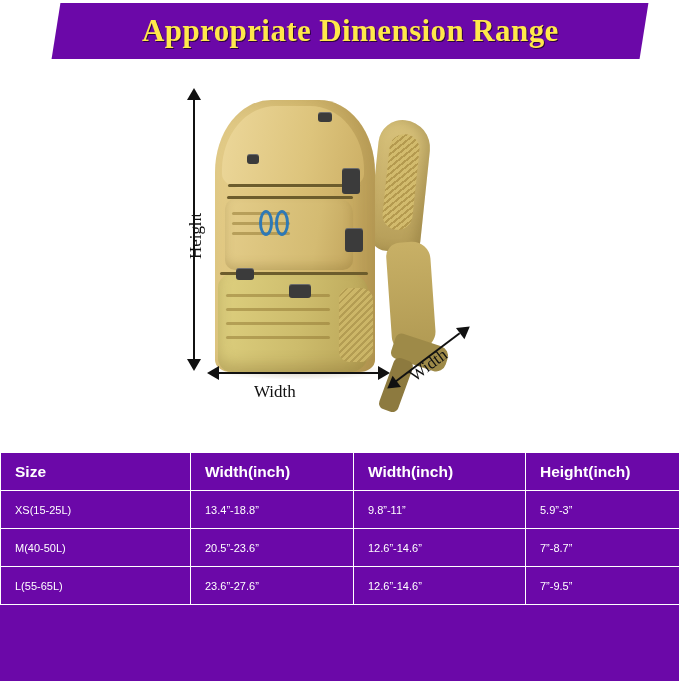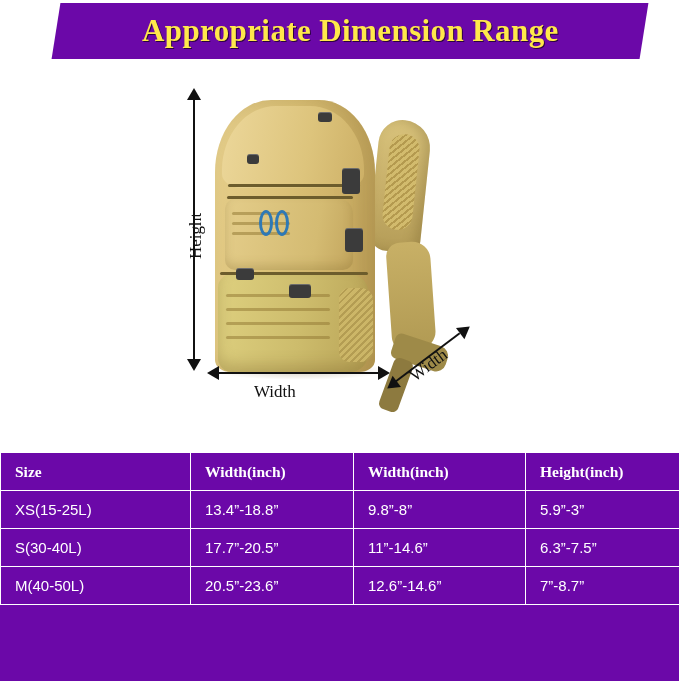--- a/index.html
+++ b/index.html
@@ -202,29 +202,29 @@
     background: #6b08a8;
   }
   table {
     width: 679px;
     border-collapse: collapse;
     table-layout: fixed;
   }
   th, td {
     border: 1px solid #ffffff;
     color: #ffffff;
-    font-size: 15px;
+    font-size: 11px;
     padding: 9px 0 9px 14px;
     text-align: left;
     font-family: "Liberation Sans", sans-serif;
     height: 38px;
     white-space: nowrap;
     overflow: hidden;
   }
-  th { font-weight: bold; font-size: 15.5px; font-family: Liberation Serif, serif; }
+  th { font-weight: bold; font-size: 15.5px; }
   col.c1 { width: 190px; }
   col.c2 { width: 163px; }
   col.c3 { width: 172px; }
   col.c4 { width: 154px; }
 </style>
 </head>
 <body>
 
 <div class="page">
 
@@ -297,32 +297,32 @@
           <th>Size</th>
           <th>Width(inch)</th>
           <th>Width(inch)</th>
           <th>Height(inch)</th>
         </tr>
       </thead>
       <tbody>
         <tr>
           <td>XS(15-25L)</td>
           <td>13.4”-18.8”</td>
-          <td>9.8”-8”</td>
+          <td>9.8”-11”</td>
           <td>5.9”-3”</td>
-        </tr>
-        <tr>
-          <td>S(30-40L)</td>
-          <td>17.7”-20.5”</td>
-          <td>11”-14.6”</td>
-          <td>6.3”-7.5”</td>
         </tr>
         <tr>
           <td>M(40-50L)</td>
           <td>20.5”-23.6”</td>
           <td>12.6”-14.6”</td>
           <td>7”-8.7”</td>
         </tr>
+        <tr>
+          <td>L(55-65L)</td>
+          <td>23.6”-27.6”</td>
+          <td>12.6”-14.6”</td>
+          <td>7”-9.5”</td>
+        </tr>
       </tbody>
     </table>
   </div>
 
 </div>
 
 </body></html>

